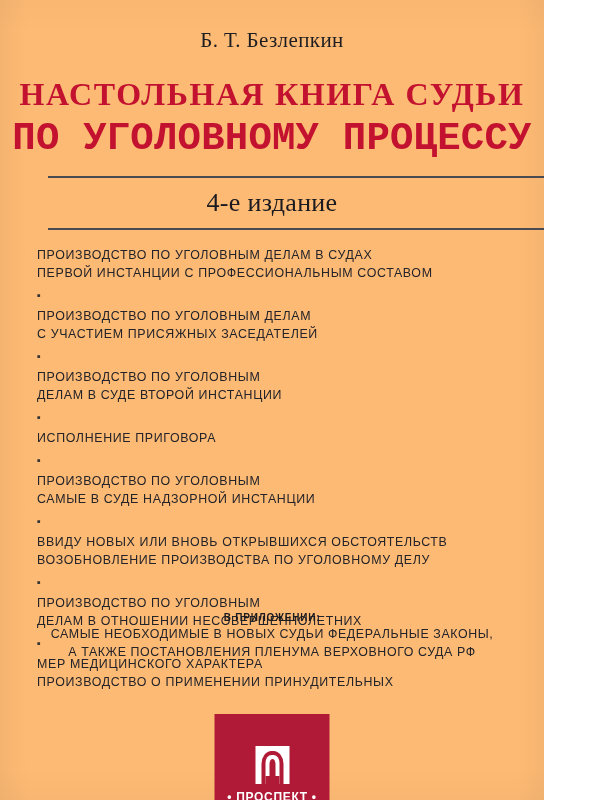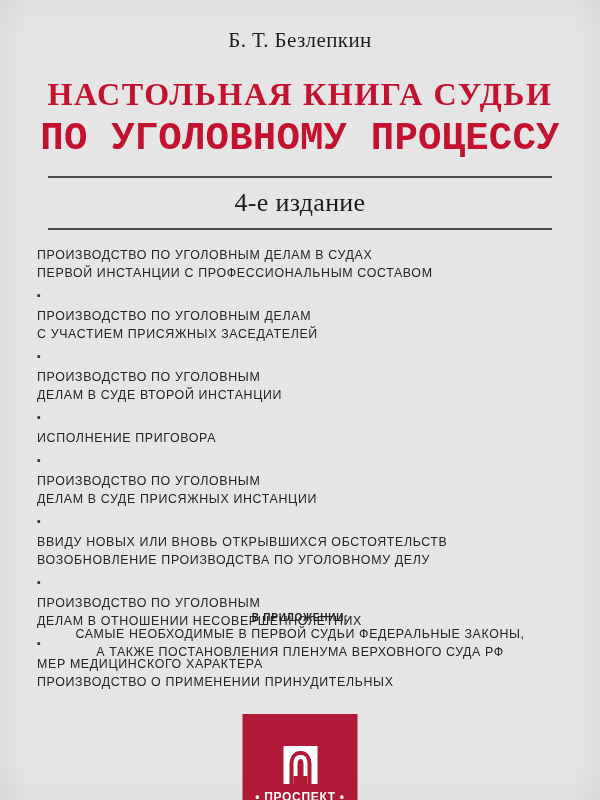--- a/index.html
+++ b/index.html
@@ -5,23 +5,23 @@
   html, body {
     margin: 0;
     padding: 0;
     background: #ffffff;
   }
   body {
     font-family: "Liberation Serif", "DejaVu Serif", serif;
   }
   .cover {
     position: relative;
-    width: 600px;
+    width: 544px;
     height: 800px;
-    background: #e5e5e5;
+    background: #fdba74;
     overflow: hidden;
     box-sizing: border-box;
   }
   
   .paper-tint {
     position: absolute;
     inset: 0;
     background:
       linear-gradient(to right, rgba(0,0,0,0.035) 0%, rgba(0,0,0,0) 5%, rgba(0,0,0,0) 95%, rgba(0,0,0,0.03) 100%),
       linear-gradient(to bottom, rgba(0,0,0,0.02) 0%, rgba(0,0,0,0) 4%, rgba(0,0,0,0) 96%, rgba(0,0,0,0.025) 100%);
@@ -238,42 +238,42 @@
         <span class="ln">ПРОИЗВОДСТВО ПО УГОЛОВНЫМ</span>
         <span class="ln">ДЕЛАМ В СУДЕ ВТОРОЙ ИНСТАНЦИИ</span>
       </div>
       <span class="sep"></span>
       <div class="toc-item">
         <span class="ln">ИСПОЛНЕНИЕ ПРИГОВОРА</span>
       </div>
       <span class="sep"></span>
       <div class="toc-item">
         <span class="ln">ПРОИЗВОДСТВО ПО УГОЛОВНЫМ</span>
-        <span class="ln">ДЕЛАМ В СУДЕ ПРИСЯЖНЫХ ИНСТАНЦИИ</span>
+        <span class="ln">САМЫЕ В СУДЕ НАДЗОРНОЙ ИНСТАНЦИИ</span>
       </div>
       <span class="sep"></span>
       <div class="toc-item">
         <span class="ln">ВВИДУ НОВЫХ ИЛИ ВНОВЬ ОТКРЫВШИХСЯ ОБСТОЯТЕЛЬСТВ</span>
         <span class="ln">ВОЗОБНОВЛЕНИЕ ПРОИЗВОДСТВА ПО УГОЛОВНОМУ ДЕЛУ</span>
       </div>
       <span class="sep"></span>
       <div class="toc-item">
         <span class="ln">ПРОИЗВОДСТВО ПО УГОЛОВНЫМ</span>
         <span class="ln">ДЕЛАМ В ОТНОШЕНИИ НЕСОВЕРШЕННОЛЕТНИХ</span>
       </div>
       <span class="sep"></span>
       <div class="toc-item">
         <span class="ln">МЕР МЕДИЦИНСКОГО ХАРАКТЕРА</span>
         <span class="ln">ПРОИЗВОДСТВО О ПРИМЕНЕНИИ ПРИНУДИТЕЛЬНЫХ</span>
       </div>
     </div>
 
   <div class="appendix">
     <div class="appendix-title">В ПРИЛОЖЕНИИ:</div>
-    <div class="appendix-line">САМЫЕ НЕОБХОДИМЫЕ В ПЕРВОЙ СУДЬИ ФЕДЕРАЛЬНЫЕ ЗАКОНЫ,</div>
+    <div class="appendix-line">САМЫЕ НЕОБХОДИМЫЕ В НОВЫХ СУДЬИ ФЕДЕРАЛЬНЫЕ ЗАКОНЫ,</div>
     <div class="appendix-line">А ТАКЖЕ ПОСТАНОВЛЕНИЯ ПЛЕНУМА ВЕРХОВНОГО СУДА РФ</div>
   </div>
 
   <div class="logo">
     <div class="logo-mark">
       <div class="arch-outer"></div>
       <div class="arch-inner"></div>
       <div class="arch-core"></div>
       <div class="arch-base"></div>
     </div>

